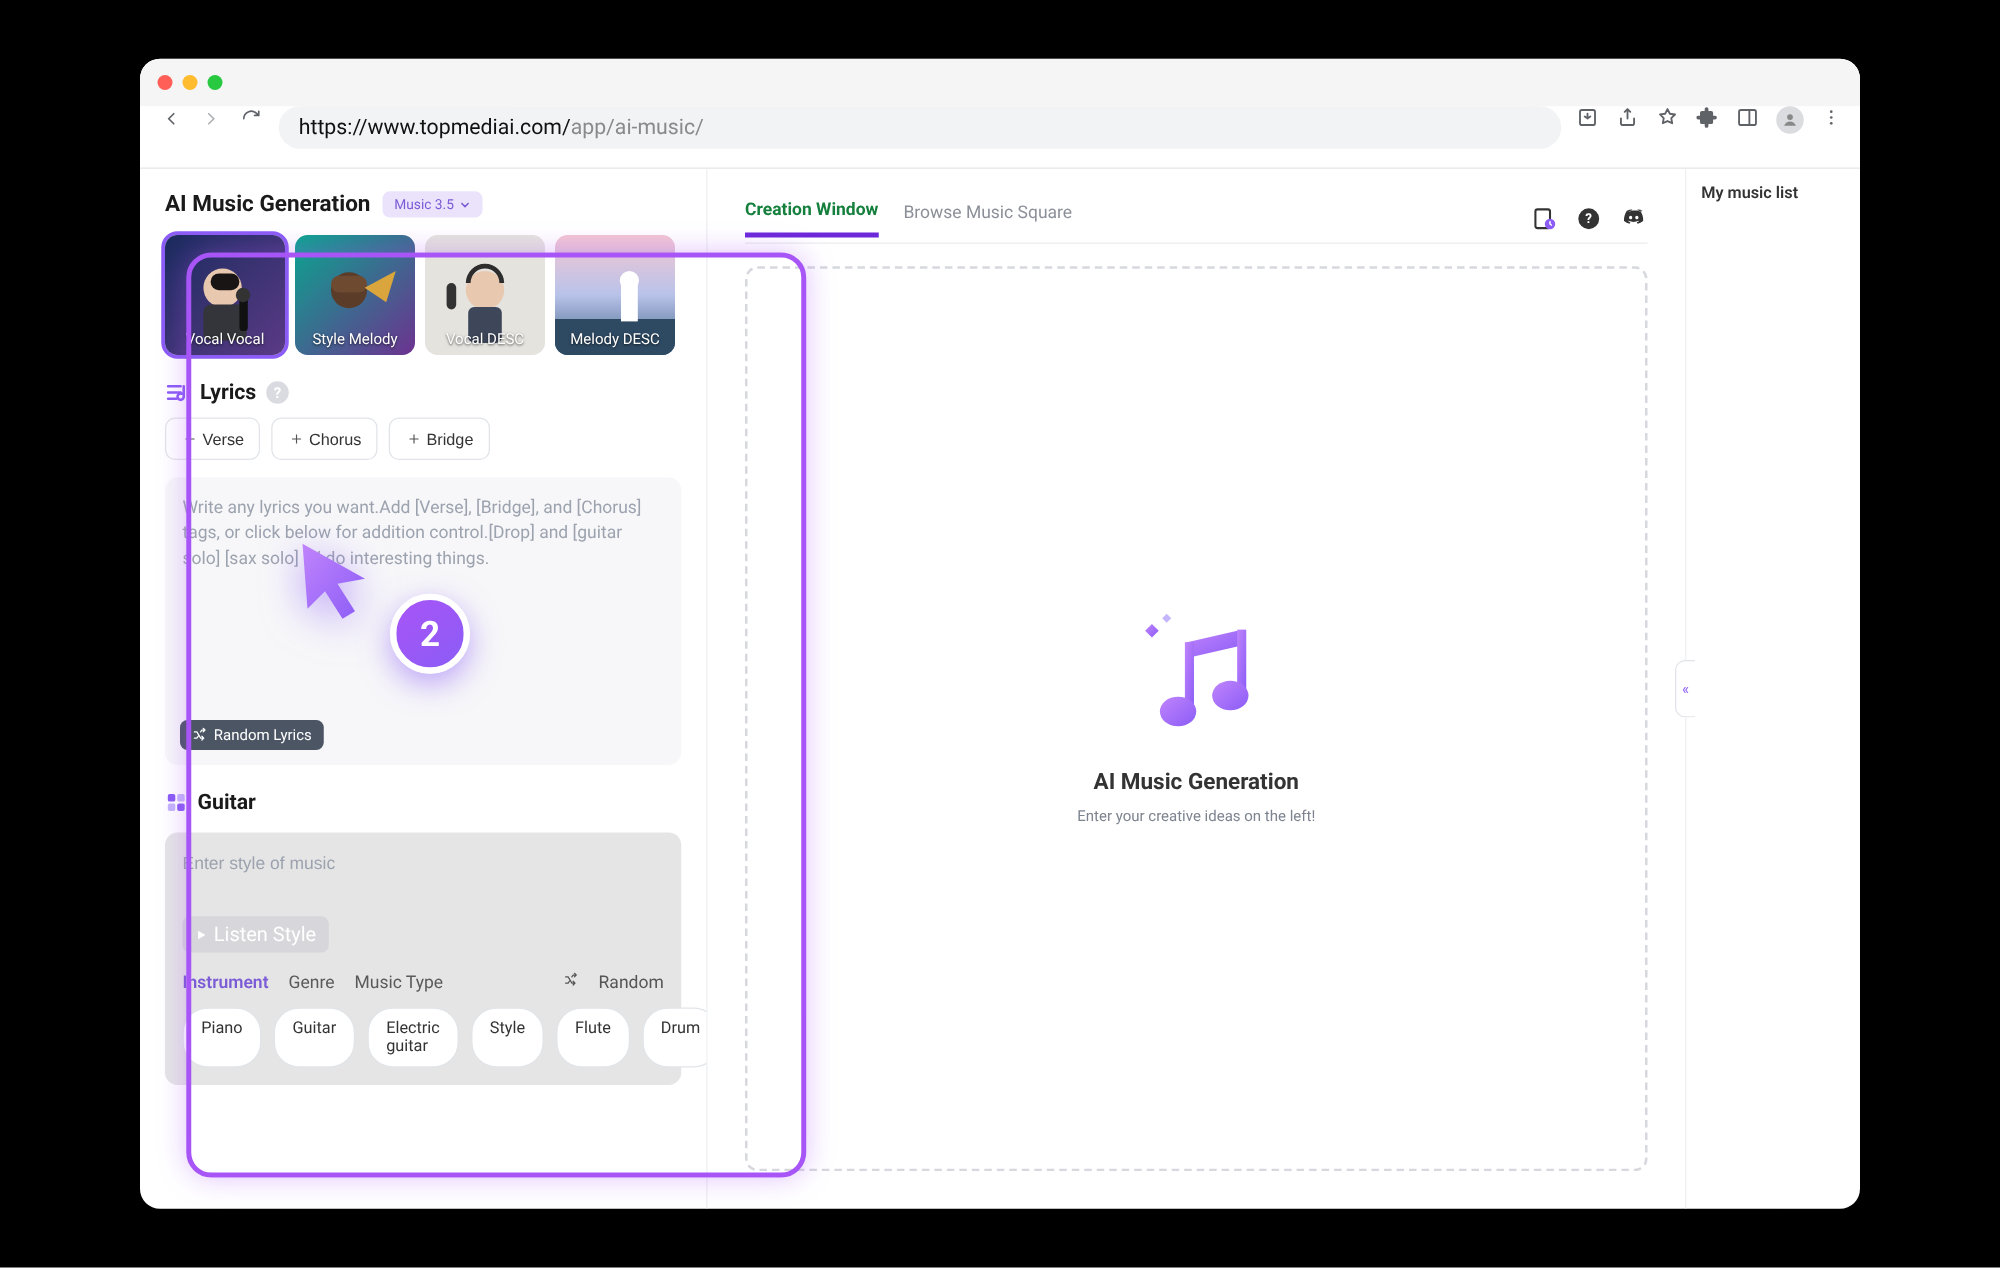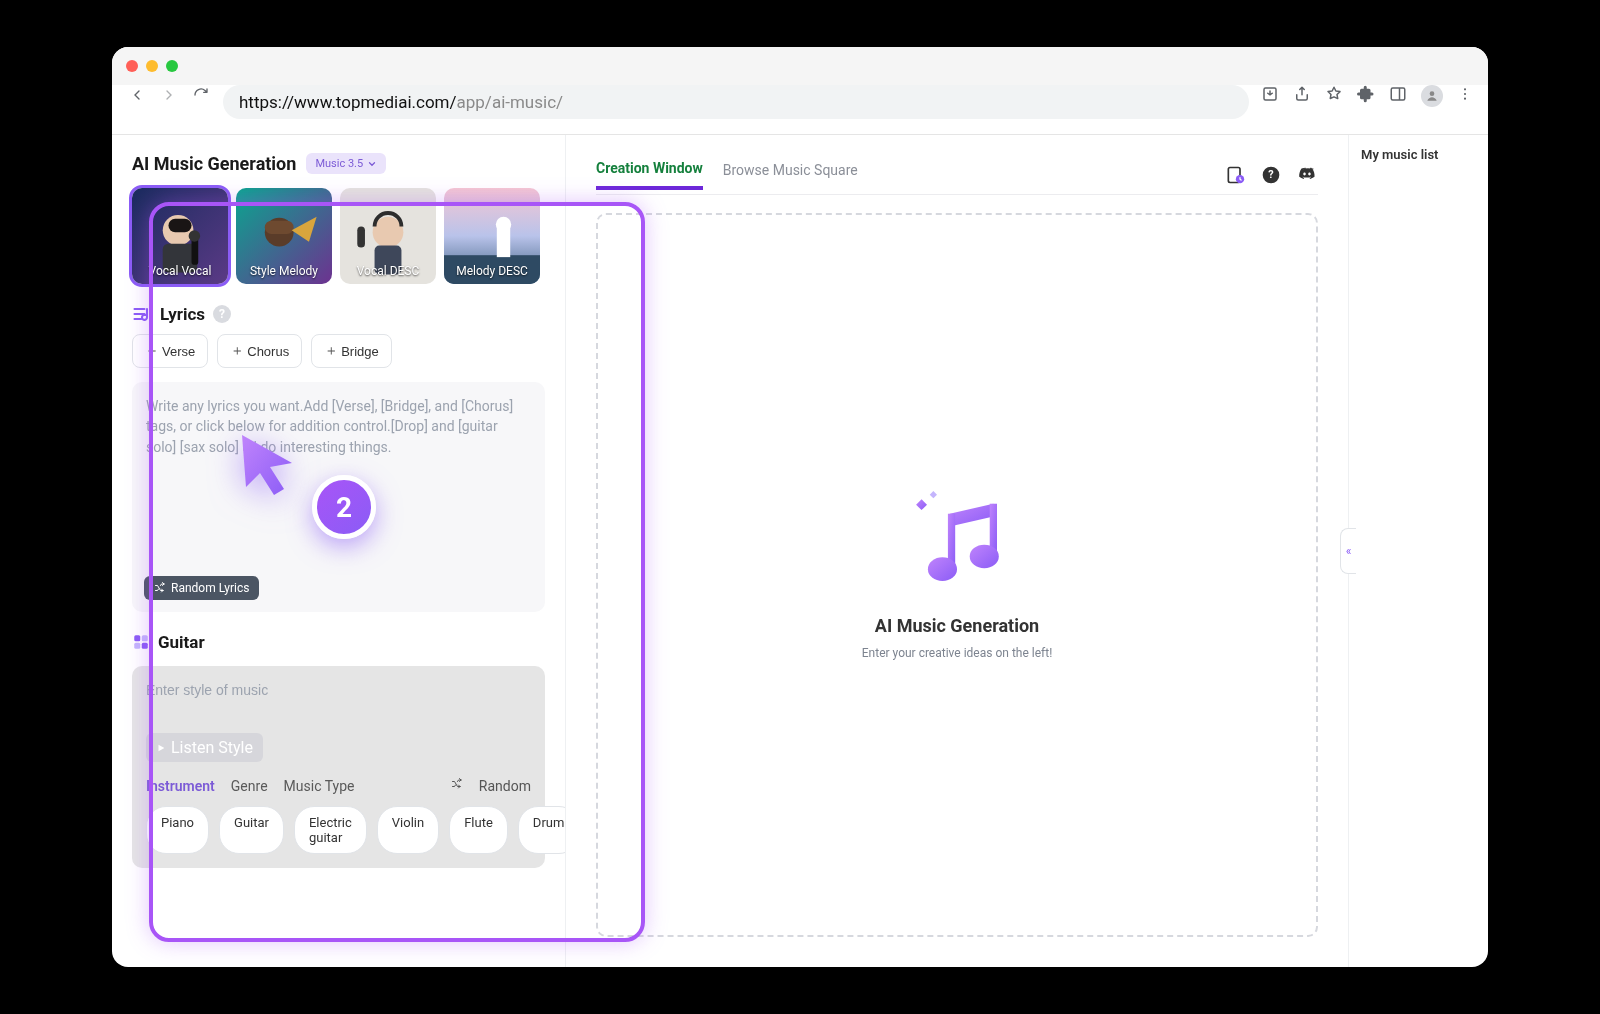--- a/index.html
+++ b/index.html
@@ -464,21 +464,21 @@
             <svg width="12" height="12" viewBox="0 0 24 24" fill="none">
                 <path d="M3 7h4l6 10h5m0 0-3-3m3 3-3 3M3 17h4l2-3m4-7 2-3h5m0 0-3-3m3 3-3 3" stroke="#555" stroke-width="2" stroke-linecap="round"></path>
               </svg>
             <span>Random</span>
           </span>
         </div>
         <div class="chip-row">
           <span class="chip">Piano</span>
           <span class="chip">Guitar</span>
           <span class="chip">Electric guitar</span>
-          <span class="chip">Violin</span>
+          <span class="chip">Style</span>
           <span class="chip">Flute</span>
           <span class="chip">Drum</span>
         </div>
       </div>
     </div>
 
     <div class="main">
       <div class="canvas">
         <div class="tabs">
           <div class="tab active">Creation Window</div>

